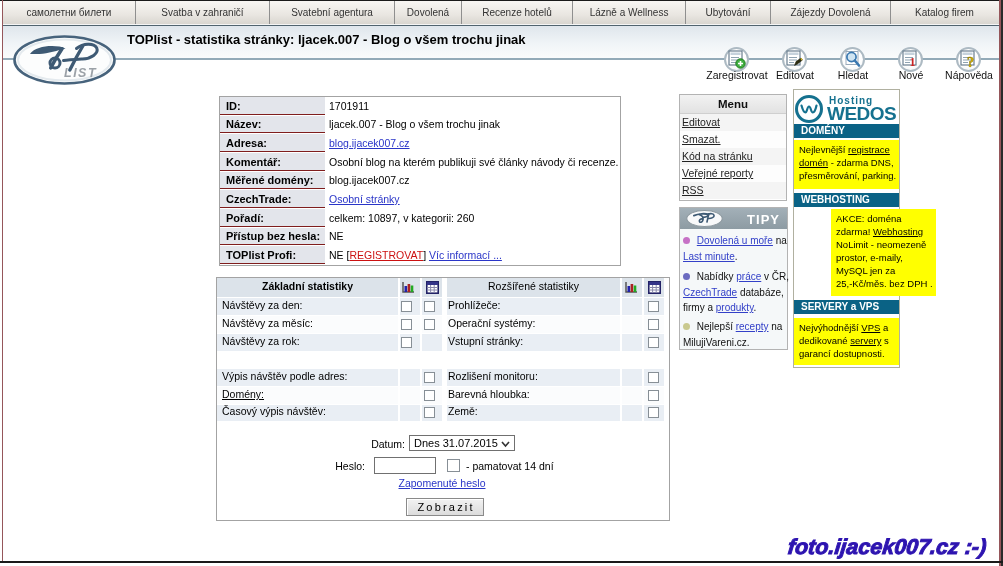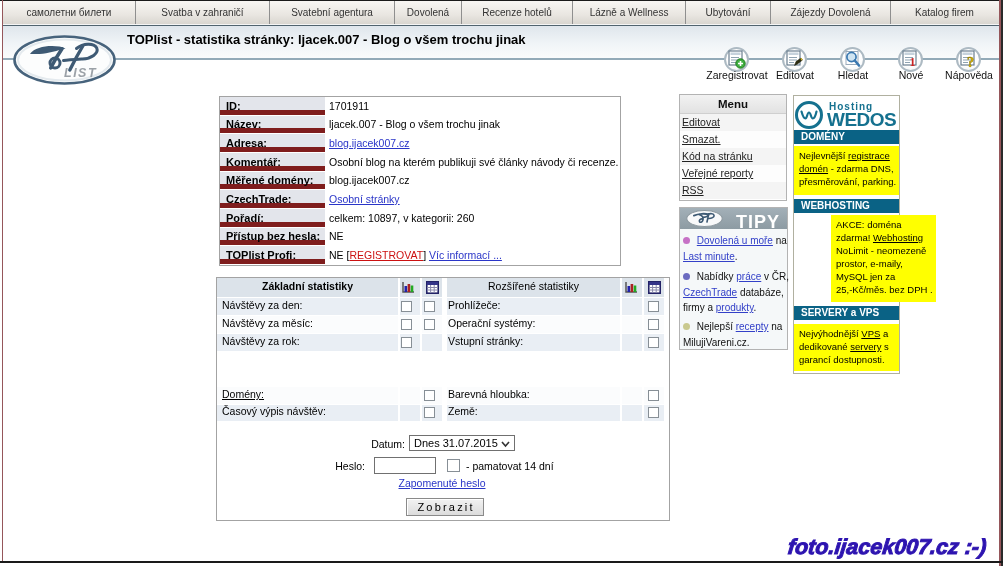--- a/index.html
+++ b/index.html
@@ -19,21 +19,21 @@
 .icbtn{position:absolute;width:21px;height:21px;border-radius:50%;background:radial-gradient(circle at 50% 35%,#ffffff 55%,#eef1f3);border:2px solid #adbac3;top:47px;}
 .iclab{position:absolute;top:69px;font-size:10.5px;color:#111;text-align:center;}
 
 #bleft{position:absolute;left:2px;top:0;width:1px;height:563px;background:#95565a;}
 #bright1{position:absolute;left:999px;top:0;width:2px;height:566px;background:#95565a;}
 #bright2{position:absolute;left:1001px;top:0;width:2px;height:566px;background:#2a2a2a;}
 #bbottom{position:absolute;left:0px;top:561px;width:1003px;height:2px;background:#1a1a1a;}
 
 #info{position:absolute;left:219px;top:96px;width:400px;height:168px;border:1px solid #a3a3a3;background:#fff;}
 .irow{position:absolute;left:0;width:398px;}
-.ilab{position:absolute;left:0;top:0;bottom:1px;width:105px;background:#e3e5eb;border-bottom:5px solid #7f1d1d;font-weight:bold;font-size:11px;color:#000;padding-left:6px;box-sizing:border-box;white-space:nowrap;}
+.ilab{position:absolute;left:0;top:0;bottom:1px;width:105px;background:#e3e5eb;border-bottom:1px solid #7f1d1d;font-weight:bold;font-size:11px;color:#000;padding-left:6px;box-sizing:border-box;white-space:nowrap;}
 .ival{position:absolute;left:109px;top:0;font-size:10.5px;color:#000;white-space:nowrap;}
 a.blue{color:#2a35c8;text-decoration:underline;}
 a.red{color:#cc1111;text-decoration:underline;}
 
 #stats{position:absolute;left:216px;top:277px;width:452px;height:242px;border:1px solid #a3a3a3;background:#fff;}
 .srow{position:absolute;left:0;width:450px;}
 .shead{background:#dce3ea;}
 .sa{background:#e9eef4;}
 .sb{background:#fbfcfd;}
 .slab{position:absolute;font-size:10.5px;color:#000;white-space:nowrap;}
@@ -41,26 +41,26 @@
 .vline{position:absolute;background:#fff;width:2px;}
 .hline{position:absolute;background:#fff;height:1px;left:0;width:450px;}
 
 #menu{position:absolute;left:679px;top:94px;width:106px;height:105px;border:1px solid #b3b3b3;background:#fff;}
 .mhead{position:absolute;left:0;top:0;width:100%;height:18px;background:linear-gradient(#f2f2f2,#e2e2e2);border-bottom:1px solid #cfcfcf;text-align:center;font-weight:bold;font-size:11.5px;line-height:18px;color:#111;}
 .mitem{position:absolute;left:0;width:100%;height:17px;font-size:10.5px;line-height:17px;color:#222;}
 .mitem u{margin-left:2px;}
 
 #tipy{position:absolute;left:679px;top:207px;width:107px;height:141px;border:1px solid #b3b3b3;background:#f5f8f9;}
 #tipyhead{position:absolute;left:0;top:0;width:100%;height:21px;background:linear-gradient(#a3b0b8,#8d9ba3);}
-#tipytxt{position:absolute;right:7px;top:4px;color:#fff;font-weight:bold;font-size:18px;letter-spacing:1px;}
+#tipytxt{position:absolute;right:7px;top:4px;color:#fff;font-weight:bold;font-size:13px;letter-spacing:1px;}
 .titem{position:absolute;left:3px;width:102px;font-size:10px;line-height:15.5px;color:#111;white-space:nowrap;}
 .bullet{display:inline-block;width:7px;height:7px;border-radius:50%;margin-right:4px;}
 a.tl{color:#3340c8;text-decoration:underline;}
 
-#wedos{position:absolute;left:793px;top:95px;width:105px;height:277px;border:1px solid #b0b0a0;background:#fff;}
+#wedos{position:absolute;left:793px;top:89px;width:105px;height:277px;border:1px solid #b0b0a0;background:#fff;}
 .wband{position:absolute;left:0;width:105px;height:14px;background:#0a6285;color:#fff;font-weight:bold;font-size:10px;line-height:14px;padding-left:7px;box-sizing:border-box;}
 .wyellow{position:absolute;left:0;width:105px;background:#ffff00;font-size:9.5px;line-height:13px;color:#000;padding:3px 5px;box-sizing:border-box;white-space:nowrap;}
 .wyellow a{color:#000;text-decoration:underline;}
 #watermark{position:absolute;left:788px;top:535px;font-size:21.5px;font-weight:bold;font-style:italic;color:#2d14b0;white-space:nowrap;transform:skewX(-6deg);-webkit-text-stroke:1px #2d14b0;}
 </style>
 </head>
 <body>
 <div id="page">
 <div id="tabs"></div>
 <div id="topline"></div>
@@ -222,20 +222,26 @@
         <div class="scb" style="left:184px;top:4px;"></div>
         <div class="slab" style="left:231px;top:2px;">Vstupní stránky:</div>
         <div class="scb" style="left:431px;top:4px;"></div>
       </div>
 <div class="srow sb" style="top:73px;height:17px;margin-top:48px;">
         <div class="slab" style="left:5px;top:1px;">Zhlédnutí za rok:</div>
         <div class="scb" style="left:184px;top:3px;"></div>
         <div class="slab" style="left:231px;top:1px;">Odkud přišli:</div>
         <div class="scb" style="left:431px;top:3px;"></div>
       </div>
+<div class="srow sa" style="top:90px;height:18px;">
+        <div class="slab" style="left:5px;top:2px;">Výpis návštěv podle adres:</div>
+        <div class="scb" style="left:207px;top:4px;"></div>
+        <div class="slab" style="left:231px;top:2px;">Rozlišení monitoru:</div>
+        <div class="scb" style="left:431px;top:4px;"></div>
+      </div>
 <div class="srow sb" style="top:108px;height:18px;">
         <div class="slab" style="left:5px;top:2px;text-decoration:underline;">Domény:</div>
         <div class="scb" style="left:207px;top:4px;"></div>
         <div class="slab" style="left:231px;top:2px;">Barevná hloubka:</div>
         <div class="scb" style="left:431px;top:4px;"></div>
       </div>
 <div class="srow sa" style="top:126px;height:17px;">
         <div class="slab" style="left:5px;top:1px;">Časový výpis návštěv:</div>
         <div class="scb" style="left:207px;top:3px;"></div>
         <div class="slab" style="left:231px;top:1px;">Země:</div>

